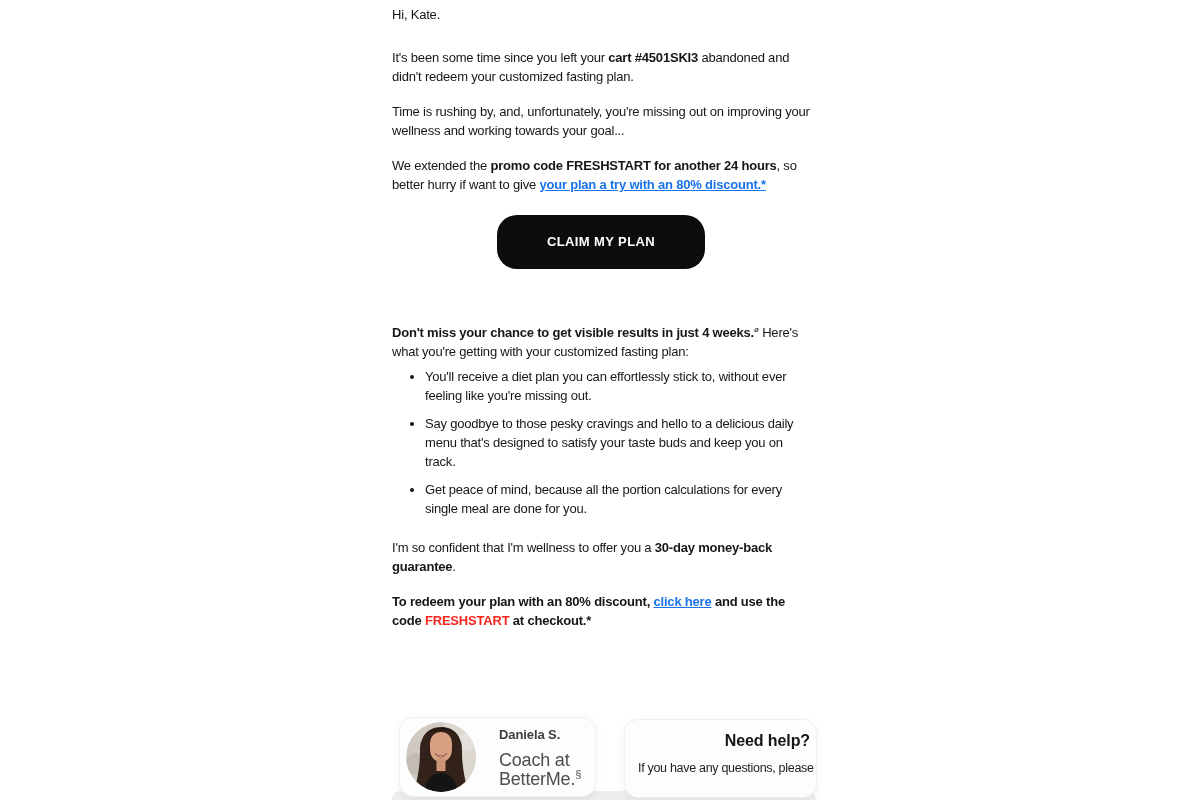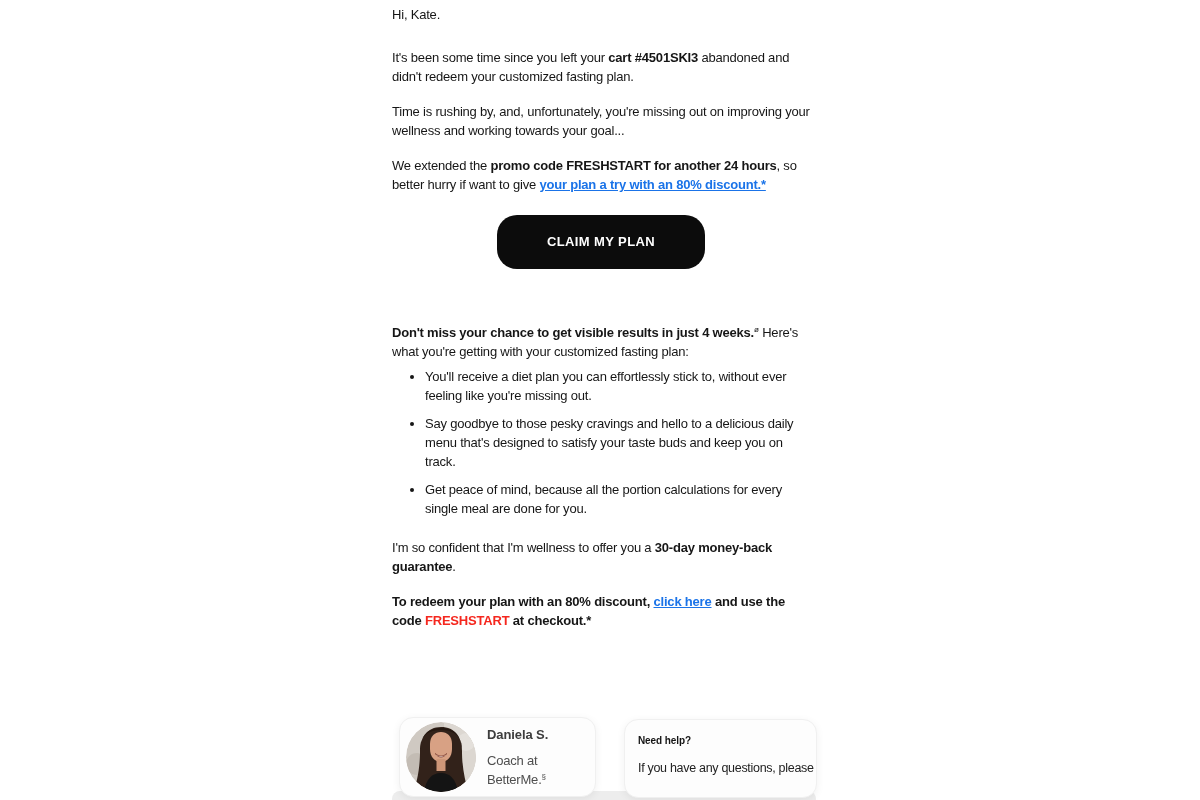--- a/index.html
+++ b/index.html
@@ -32,26 +32,26 @@
   ul.benefits{margin:0 0 20px;padding-left:33px;}
   ul.benefits li{margin-bottom:9px;}
   ul.benefits li:last-child{margin-bottom:8px;}
   .p-refund{margin-bottom:8px;}
 
   .footer-band{position:absolute;left:392px;top:791px;width:424px;height:9px;background:var(--c-band);border-radius:8px 8px 0 0;}
   .card{
     position:absolute;background:var(--c-cardBg);border:1px solid var(--c-cardBorder);
     border-radius:14px;box-shadow:0 2px 8px rgba(0,0,0,0.06);
   }
-  .coach-card{left:399px;top:717px;width:197px;height:80px;display:flex;align-items:center;gap:11px;padding:0 6px 0 6px;}
+  .coach-card{left:399px;top:717px;width:197px;height:80px;display:flex;align-items:center;gap:23px;padding:0 6px 0 6px;}
   .avatar{width:70px;height:70px;flex:0 0 70px;border-radius:50%;overflow:hidden;}
   .coach-name{font-weight:bold;font-size:13px;color:#3d3d3d;margin-bottom:7px;letter-spacing:-0.1px;}
-  .coach-title{font-size:13px;color:var(--c-muted);letter-spacing:-0.2px;}
+  .coach-title{font-size:18px;color:var(--c-muted);letter-spacing:-0.2px;}
   .help-card{left:624px;top:719px;width:193px;height:79px;padding:11px 6px 0 13px;}
-  .help-heading{font-weight:bold;font-size:10px;color:#151515;margin:0 0 9px;letter-spacing:-0.1px;}
+  .help-heading{font-weight:bold;font-size:16px;color:#151515;margin:0 0 9px;letter-spacing:-0.1px;text-align:right;}
   .help-body{font-size:12.5px;line-height:18px;color:#222222;letter-spacing:-0.3px;white-space:nowrap;}
   .help-link{display:inline-block;font-size:12.5px;letter-spacing:-0.2px;margin-top:24px;}
 </style>
 </head>
 <body>
 
 <div class="email-column">
 
   <p class="greeting">Hi, Kate.</p>
 

